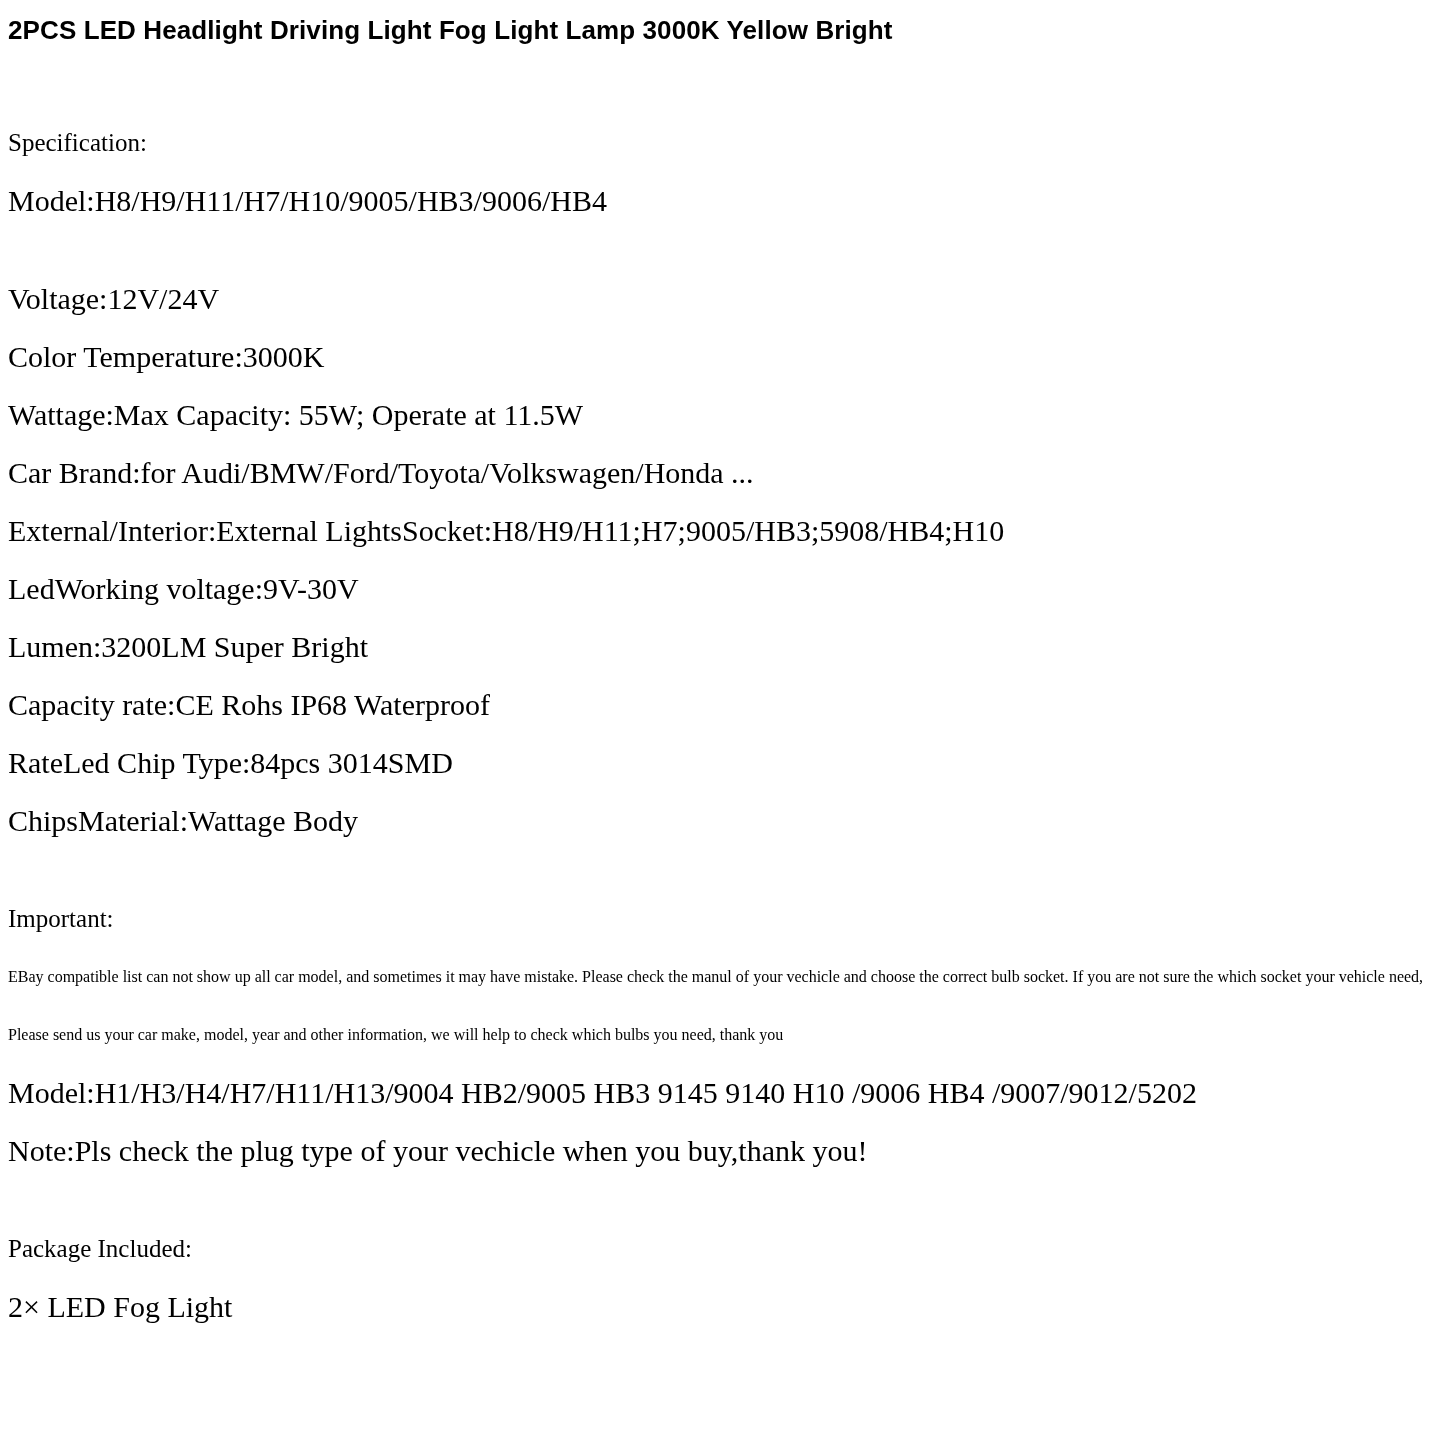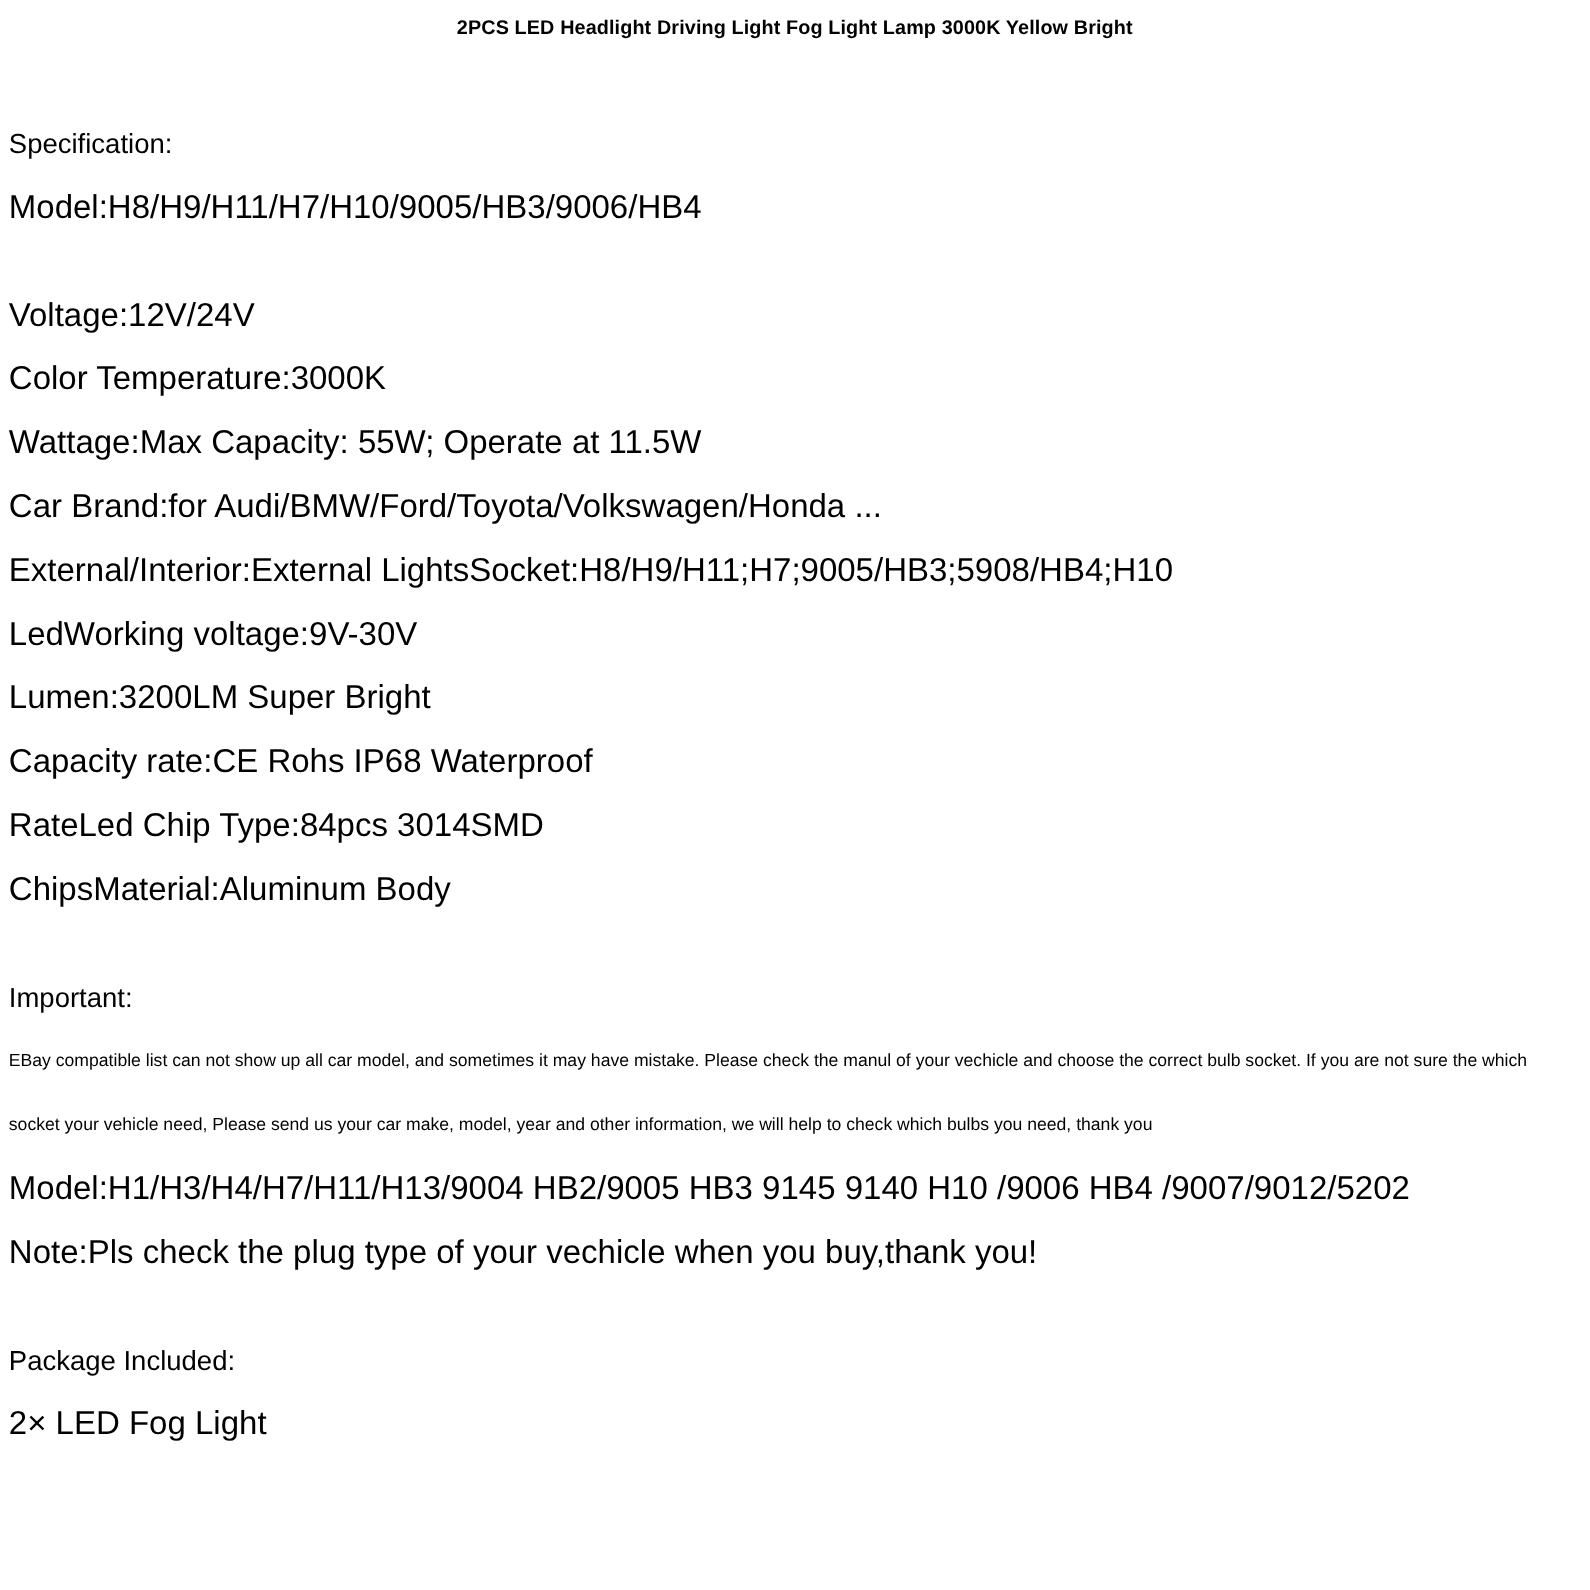--- a/index.html
+++ b/index.html
@@ -13,45 +13,44 @@
     font-family: "Liberation Sans", sans-serif;
     color: #000000;
     -webkit-font-smoothing: antialiased;
   }
   .page {
     width: 1445px;
     box-sizing: border-box;
     padding: 12px 8px 8px 8px;
   }
   .title {
-    font-size: 18px;
+    font-size: 26px;
     font-weight: bold;
     line-height: 1.45;
     margin: 0 0 0 0;
     letter-spacing: 0.1px;
-    text-align: center;
   }
   .spacer-lg { height: 64px; }
   .spacer-md { height: 40px; }
   .line {
     font-size: 30px;
     line-height: 58px;
     white-space: pre-wrap;
     word-wrap: break-word;
   }
   .para {
     font-size: 16px;
     line-height: 58px;
     word-wrap: break-word;
   }
   .section-head {
     font-size: 25px;
     line-height: 58px;
   }
-  .block { margin: 0; padding: 0; }
+  .block { margin: 0; padding: 0; font-family: Liberation Serif, serif; }
 </style>
 </head>
 <body>
 
 <div class="page">
 
   <div class="title">2PCS LED Headlight Driving Light Fog Light Lamp 3000K Yellow Bright</div>
 
   <div class="spacer-lg"></div>
 
@@ -63,21 +62,21 @@
 
     <div class="line">Voltage:12V/24V</div>
     <div class="line">Color Temperature:3000K</div>
     <div class="line">Wattage:Max Capacity: 55W; Operate at 11.5W</div>
     <div class="line">Car Brand:for Audi/BMW/Ford/Toyota/Volkswagen/Honda ...</div>
     <div class="line">External/Interior:External LightsSocket:H8/H9/H11;H7;9005/HB3;5908/HB4;H10</div>
     <div class="line">LedWorking voltage:9V-30V</div>
     <div class="line">Lumen:3200LM Super Bright</div>
     <div class="line">Capacity rate:CE Rohs IP68 Waterproof</div>
     <div class="line">RateLed Chip Type:84pcs 3014SMD</div>
-    <div class="line">ChipsMaterial:Aluminum Body</div>
+    <div class="line">ChipsMaterial:Wattage Body</div>
   </div>
 
   <div class="spacer-md"></div>
 
   <div class="block">
     <div class="section-head">Important:</div>
     <div class="para">EBay compatible list can not show up all car model, and sometimes it may have mistake. Please check the manul of your vechicle and choose the correct bulb socket. If you are not sure the which socket your vehicle need, Please send us your car make, model, year and other information, we will help to check which bulbs you need, thank you</div>
     <div class="line">Model:H1/H3/H4/H7/H11/H13/9004 HB2/9005 HB3 9145 9140 H10 /9006 HB4 /9007/9012/5202</div>
     <div class="line">Note:Pls check the plug type of your vechicle when you buy,thank you!</div>
   </div>

